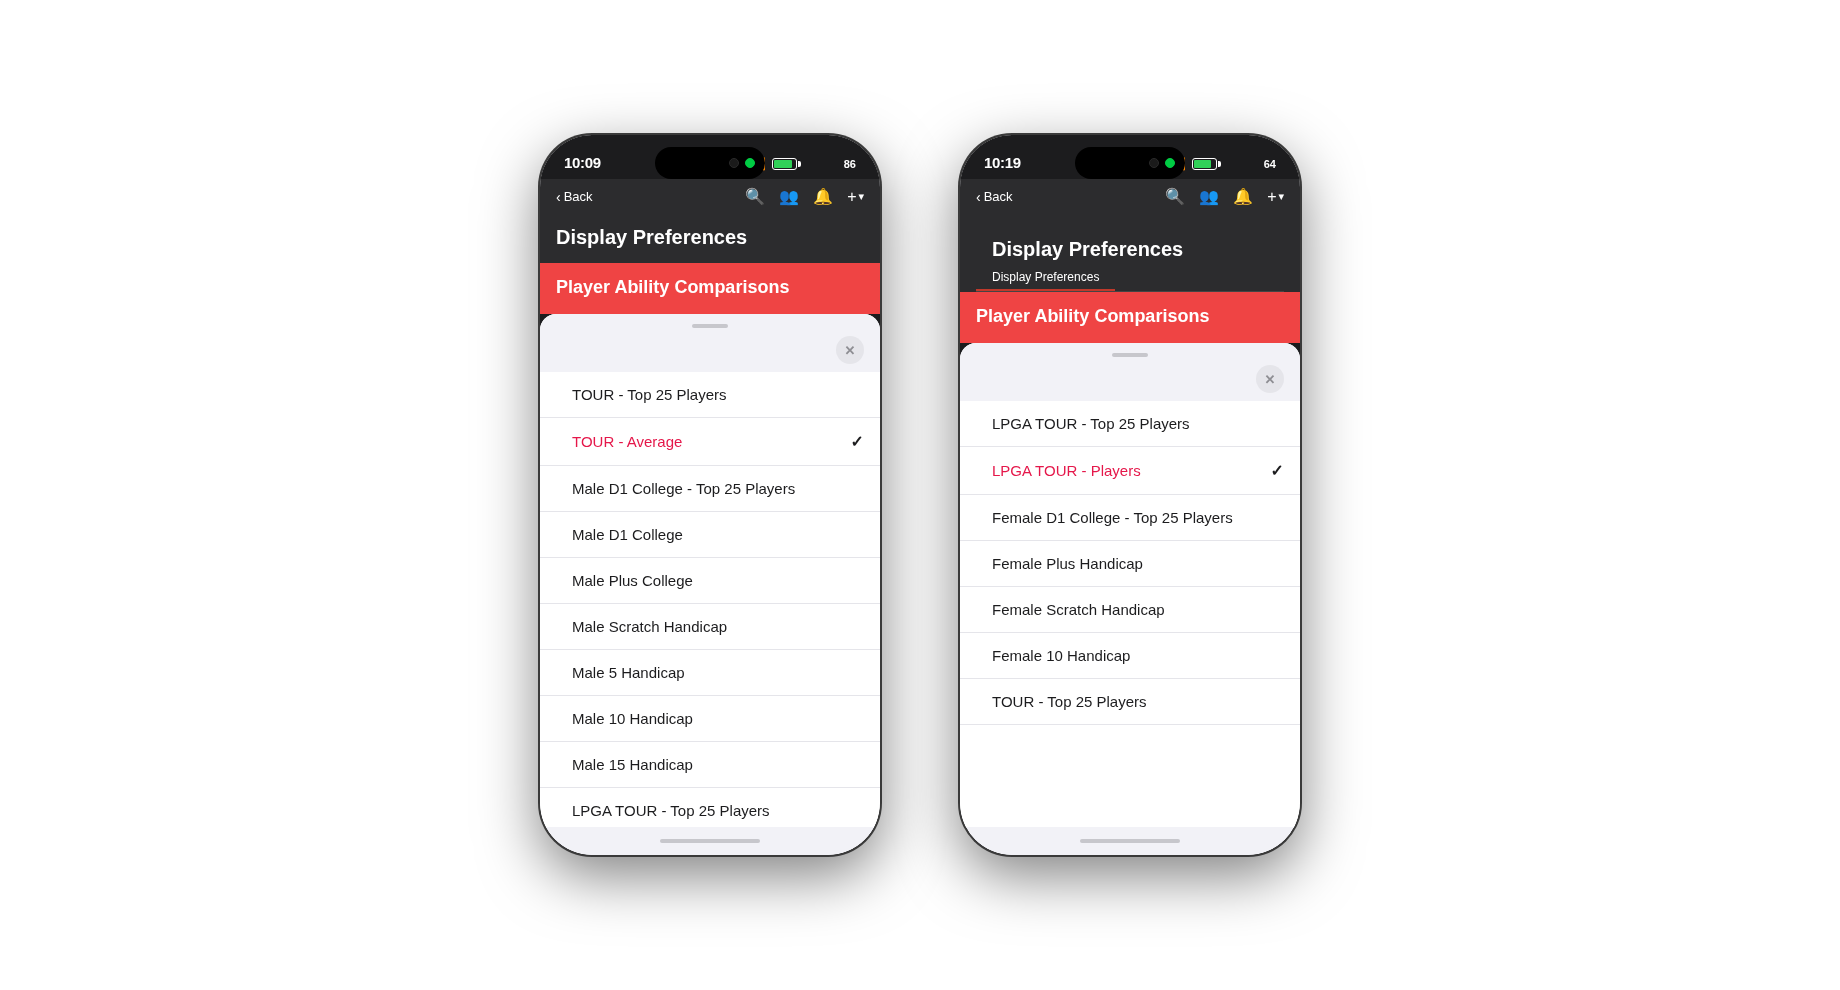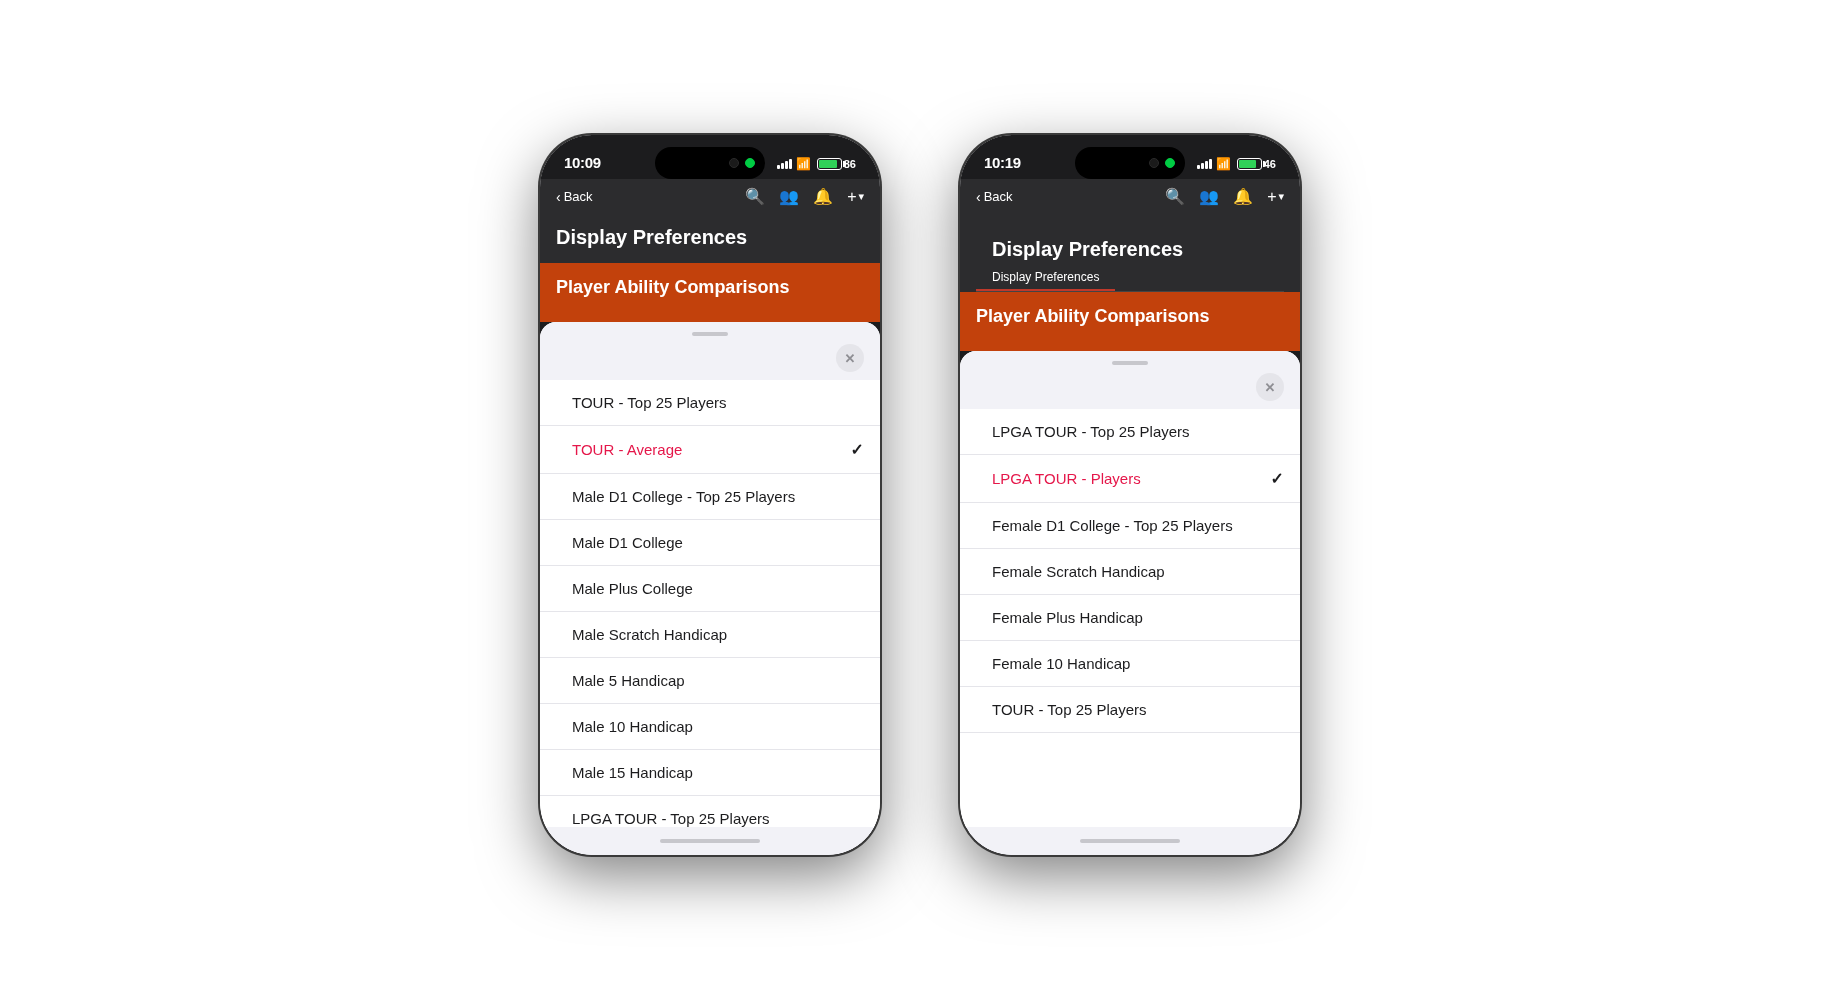--- a/index.html
+++ b/index.html
@@ -133,20 +133,21 @@
     }
     .battery-fill {
       background: #30d158;
       border-radius: 1px;
       height: 100%;
     }
     .battery-text {
       color: white;
       font-size: 11px;
       font-weight: 600;
+      padding-left: 45px;
     }
 
     
     .nav-bar {
       background: #2c2c2e;
       padding: 8px 16px;
       display: flex;
       align-items: center;
       justify-content: space-between;
       flex-shrink: 0;
@@ -192,22 +193,22 @@
       padding: 12px 16px 14px;
       flex-shrink: 0;
     }
     .page-title {
       color: white;
       font-size: 20px;
       font-weight: 700;
     }
 
     .section-header {
-      background: #c2410c;
-      padding: 14px 16px 24px;
+      background: #ef4444;
+      padding: 14px 16px 16px;
       flex-shrink: 0;
     }
     .section-title {
       color: white;
       font-size: 18px;
       font-weight: 700;
     }
 
     
     .bottom-sheet {
@@ -429,21 +430,21 @@
           <div class="signal-bar" style="height:4px"></div>
           <div class="signal-bar" style="height:6px"></div>
           <div class="signal-bar" style="height:8px"></div>
           <div class="signal-bar" style="height:10px"></div>
         </div>
         <span class="wifi-icon">📶</span>
         <div class="battery-container">
           <div class="battery">
             <div class="battery-fill" style="width:83%"></div>
           </div>
-          <span class="battery-text">46</span>
+          <span class="battery-text">64</span>
         </div>
       </div>
     </div>
 
     <div class="nav-bar">
       <div class="nav-back">
         <span class="nav-back-chevron">‹</span>
         <span>Back</span>
       </div>
       <div class="nav-icons">
@@ -486,24 +487,24 @@
               <span class="list-item-text">LPGA TOUR - Top 25 Players</span>
             </div>
             <div class="list-item">
               <span class="list-item-text active">LPGA TOUR - Players</span>
               <span class="checkmark">✓</span>
             </div>
             <div class="list-item">
               <span class="list-item-text">Female D1 College - Top 25 Players</span>
             </div>
             <div class="list-item">
+              <span class="list-item-text">Female Plus Handicap</span>
+            </div>
+            <div class="list-item">
               <span class="list-item-text">Female Scratch Handicap</span>
-            </div>
-            <div class="list-item">
-              <span class="list-item-text">Female Plus Handicap</span>
             </div>
             <div class="list-item">
               <span class="list-item-text">Female 10 Handicap</span>
             </div>
             <div class="list-item">
               <span class="list-item-text">TOUR - Top 25 Players</span>
             </div>
             <div class="list-item"></div>
           </div>
       </div>

